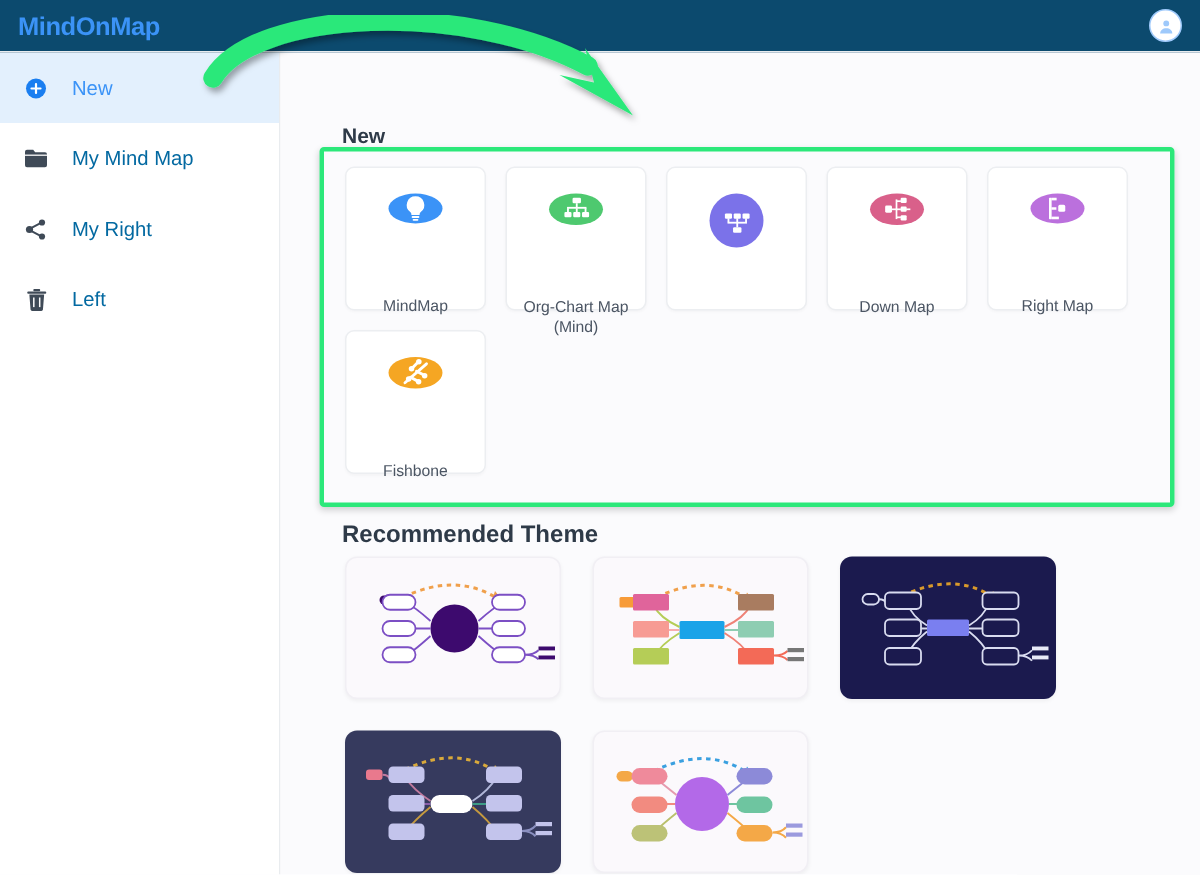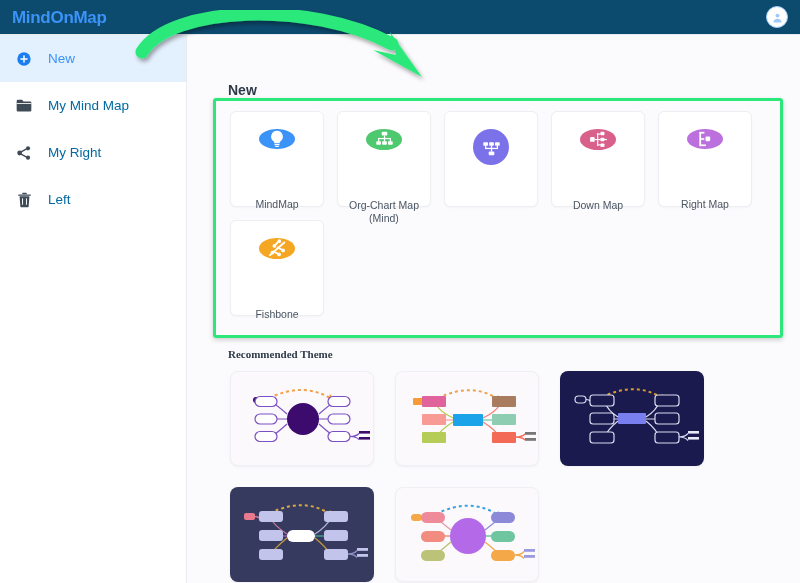--- a/index.html
+++ b/index.html
@@ -47,21 +47,21 @@
   
   .main {
     position: absolute; top: 35px; left: 187px;
     width: 613px; height: 548px; background: #fbfbfd;
     overflow: hidden;
   }
   .section-title {
     font-size: 14px; font-weight: bold; color: #2e3a48;
   }
   #new-title { position: absolute; left: 41px; top: 47px; }
-  #theme-title { position: absolute; left: 41px; top: 313px; font-size: 11px; font-family: Liberation Serif, serif; }
+  #theme-title { position: absolute; left: 41px; top: 313px; font-size: 16px; }
 
   
   .highlight-box {
     position: absolute; left: 26px; top: 63px;
     width: 570px; height: 240px;
     border: 3px solid #2ce87a; border-radius: 3px;
     box-shadow: 0 2px 5px rgba(0,0,0,0.18);
     pointer-events: none; z-index: 3;
   }
 

